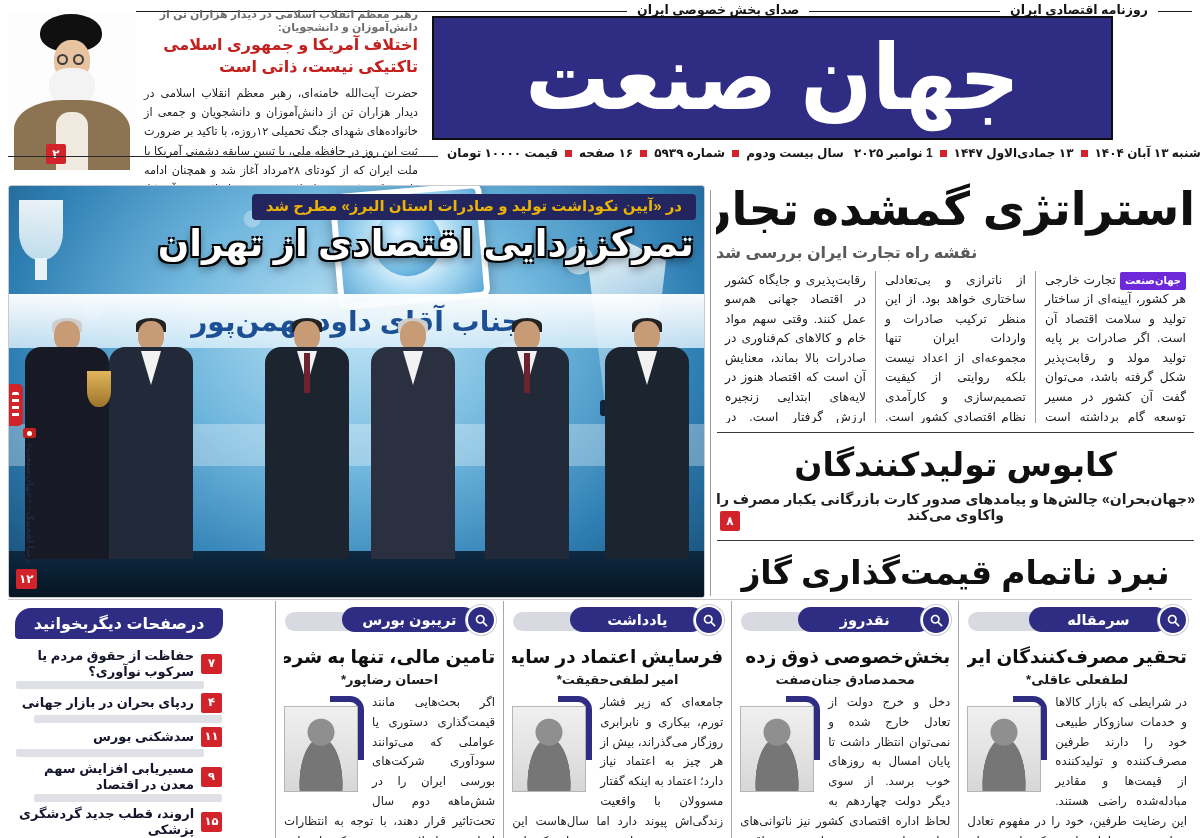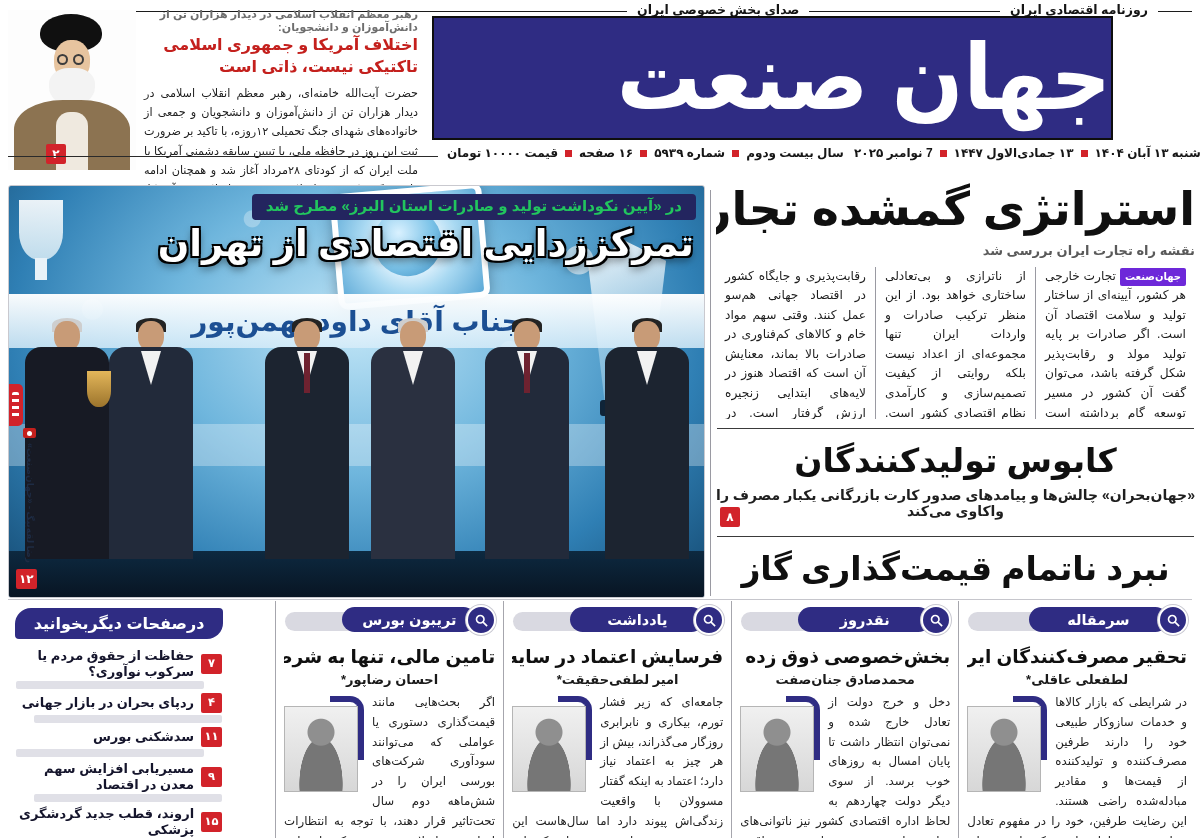--- a/index.html
+++ b/index.html
@@ -7,21 +7,21 @@
   body { font-family:"Liberation Sans","DejaVu Sans",sans-serif; direction:rtl; }
   .page { position:relative; width:1200px; height:838px; background:#fff; overflow:hidden; margin:0 auto; }
 
   
   .topline { position:absolute; top:11px; left:8px; right:8px; border-top:1.5px solid #1c1c1c; }
   .tag-label { position:absolute; top:2px; background:#fff; padding:0 10px; font-size:12.5px; font-weight:800; color:#141414; white-space:nowrap; }
   .tag-center { left:627px; }
   .tag-right { left:1000px; }
 
   
-  .masthead-box { position:absolute; left:432px; top:16px; width:681px; height:124px; background:#2f2c83; border:2px solid #0e0e0e; display:flex; align-items:center; overflow:hidden; }
+  .masthead-box { position:absolute; left:432px; top:16px; width:681px; height:124px; background:#2f2c83; border:2px solid #0e0e0e; display:flex; align-items:center; justify-content:center; overflow:hidden; }
   .masthead-title { color:#fff; font-size:84px; font-weight:900; white-space:nowrap; line-height:1; transform:scaleY(1.08); letter-spacing:-2px; }
 
   
   .dateline-rule { position:absolute; top:156px; left:8px; right:8px; border-top:1px solid #2a2a2a; }
   .d-group { position:absolute; top:146px; display:inline-flex; align-items:center; gap:7px; background:#fff; padding:0 9px; font-size:12px; font-weight:700; color:#161616; white-space:nowrap; }
   .g-issue { left:438px; }
   .g-date { left:845px; }
   .sq { width:7px; height:7px; background:#d2232a; display:inline-block; flex:none; }
 
   
@@ -40,21 +40,21 @@
   .vest { position:absolute; bottom:0; left:48px; width:32px; height:58px; background:#efe9df; border-radius:14px 14px 0 0; }
 
   
   .badge { display:inline-flex; align-items:center; justify-content:center; min-width:20px; height:20px; padding:0 3px; background:#d2232a; color:#fff; font-size:12px; font-weight:800; border-radius:2px; flex:none; }
   .vr-main { position:absolute; left:710px; top:190px; height:406px; border-left:1px solid #9a9aa2; }
   .bottom-rule { position:absolute; top:599px; left:8px; right:8px; border-top:1px solid #c6c6cc; }
 
   
   .lead { position:absolute; left:716px; top:183px; width:479px; height:415px; overflow:hidden; }
   .lead-h1 { font-size:46px; font-weight:900; color:#101010; text-align:center; line-height:1.15; white-space:nowrap; overflow:hidden; }
-  .lead-sub { font-size:13px; font-weight:700; color:#5a5a5a; text-align:right; margin:7px 0 9px; }
+  .lead-sub { font-size:16px; font-weight:700; color:#5a5a5a; text-align:left; margin:7px 0 9px; }
   .lead-cols { display:flex; height:152px; overflow:hidden; }
   .lead-col { flex:1; padding:0 9px; border-left:1px solid #9a9aa2; font-size:12.2px; line-height:1.6; text-align:justify; color:#1c1c1c; }
   .lead-col:last-child { border-left:none; }
   .chip { display:inline-block; background:#6d28d9; color:#fff; font-size:10px; font-weight:800; padding:1px 5px; border-radius:2px; margin-left:4px; vertical-align:middle; }
   .hrule { border-top:1.5px solid #3a3a3a; margin:9px 1px; }
   .h2block { position:relative; padding:2px 0 8px; }
   .h2 { font-size:33px; font-weight:900; color:#101010; text-align:center; line-height:1.25; white-space:nowrap; overflow:hidden; }
   .h2sub { font-size:14px; font-weight:700; color:#1f1f1f; text-align:center; margin-top:6px; }
   .h2badge { position:absolute; left:4px; bottom:0; }
 
@@ -68,21 +68,21 @@
       radial-gradient(circle at 12% 30%, rgba(255,255,255,.25) 0 10px, transparent 11px),
       radial-gradient(circle at 35% 8%, rgba(255,255,255,.3) 0 8px, transparent 9px),
       radial-gradient(ellipse at 50% 35%, #bfe4f6 0%, #6fb6dd 38%, #2f7fb4 70%, #14486f 100%); }
   .screen { position:absolute; left:325px; top:2px; width:152px; height:116px; transform:rotate(-5deg); border:6px solid #fff; border-radius:10px;
     background:radial-gradient(circle at 50% 48%, #eef8ff 0 26%, #a9d9f2 55%, #5ba8d6); box-shadow:0 4px 14px rgba(0,20,40,.35); }
   .globe { position:absolute; left:34px; top:14px; width:68px; height:68px; border-radius:50%; background:radial-gradient(circle at 38% 35%, #d9f1ff, #7cc3e8 55%, #3e8fc2); }
   .award-glass { position:absolute; right:38px; top:55px; width:78px; height:165px; background:linear-gradient(165deg, rgba(255,255,255,.9), rgba(214,238,250,.45) 60%, rgba(255,255,255,.2)); clip-path:polygon(48% 0, 100% 12%, 78% 100%, 22% 100%, 0 14%); }
   .award-base { position:absolute; right:52px; top:214px; width:52px; height:16px; background:#0f2438; border-radius:3px; }
   .cup-white { position:absolute; left:10px; top:14px; width:44px; height:60px; background:linear-gradient(180deg,#ffffff,#cfe6f2); border-radius:0 0 46% 46%; opacity:.9; }
   .cup-stem { position:absolute; left:26px; top:72px; width:12px; height:22px; background:#e8f2f8; }
-  .photo-kicker { position:absolute; top:8px; right:8px; background:#23255f; color:#22c55e; font-size:15px; font-weight:800; padding:3px 14px 5px; border-radius:4px; z-index:5;margin-left:38px; }
+  .photo-kicker { position:absolute; top:8px; right:8px; background:#23255f; color:#eab308; font-size:15px; font-weight:800; padding:3px 14px 5px; border-radius:4px; z-index:5;margin-left:38px; }
   .photo-title { position:absolute; top:36px; right:10px; color:#fff; font-size:37px; font-weight:900; z-index:5; white-space:nowrap;
     text-shadow:2px 2px 0 #000, -2px 2px 0 #000, 2px -2px 0 #000, -2px -2px 0 #000, 0 4px 8px rgba(0,0,0,.55); }
   .band1 { position:absolute; left:0; right:0; top:108px; height:54px; background:linear-gradient(180deg, rgba(255,255,255,.97), rgba(214,236,249,.85)); z-index:2; display:flex; align-items:center; justify-content:center; }
   .band1-text { color:#1c4f93; font-size:28px; font-weight:800; white-space:nowrap; }
   .band2 { position:absolute; left:0; right:0; top:238px; height:42px; background:rgba(255,255,255,.3); z-index:2; }
   .stage { position:absolute; left:0; right:0; bottom:0; height:46px; background:linear-gradient(180deg,#0d2940,#081523); z-index:2; }
   .person { position:absolute; bottom:38px; width:92px; height:238px; z-index:3; }
   .p-head { position:absolute; top:0; left:33px; width:26px; height:30px; background:#c89b77; border-radius:46%; }
   .p-hair { position:absolute; top:-3px; left:31px; width:30px; height:14px; background:#232323; border-radius:50% 50% 0 0; }
   .hair-gray .p-hair { background:#cecece; }
@@ -160,21 +160,21 @@
       <span class="sq"></span>
     <span>۱۶ صفحه</span>
       <span class="sq"></span>
     <span>قیمت ۱۰۰۰۰ تومان</span>
   </div>
   <div class="d-group g-date">
     <span>سه‌شنبه ۱۳ آبان ۱۴۰۴</span>
       <span class="sq"></span>
     <span>۱۳ جمادی‌الاول ۱۴۴۷</span>
       <span class="sq"></span>
-    <span>7 نوامبر ۲۰۲۵</span>
+    <span>1 نوامبر ۲۰۲۵</span>
   </div>
 
   <div class="photo">
     <div class="screen">
         <div class="globe"></div>
       </div>
     <div class="award-glass"></div>
     <div class="award-base"></div>
     <div class="cup-white"></div>
     <div class="cup-stem"></div>

